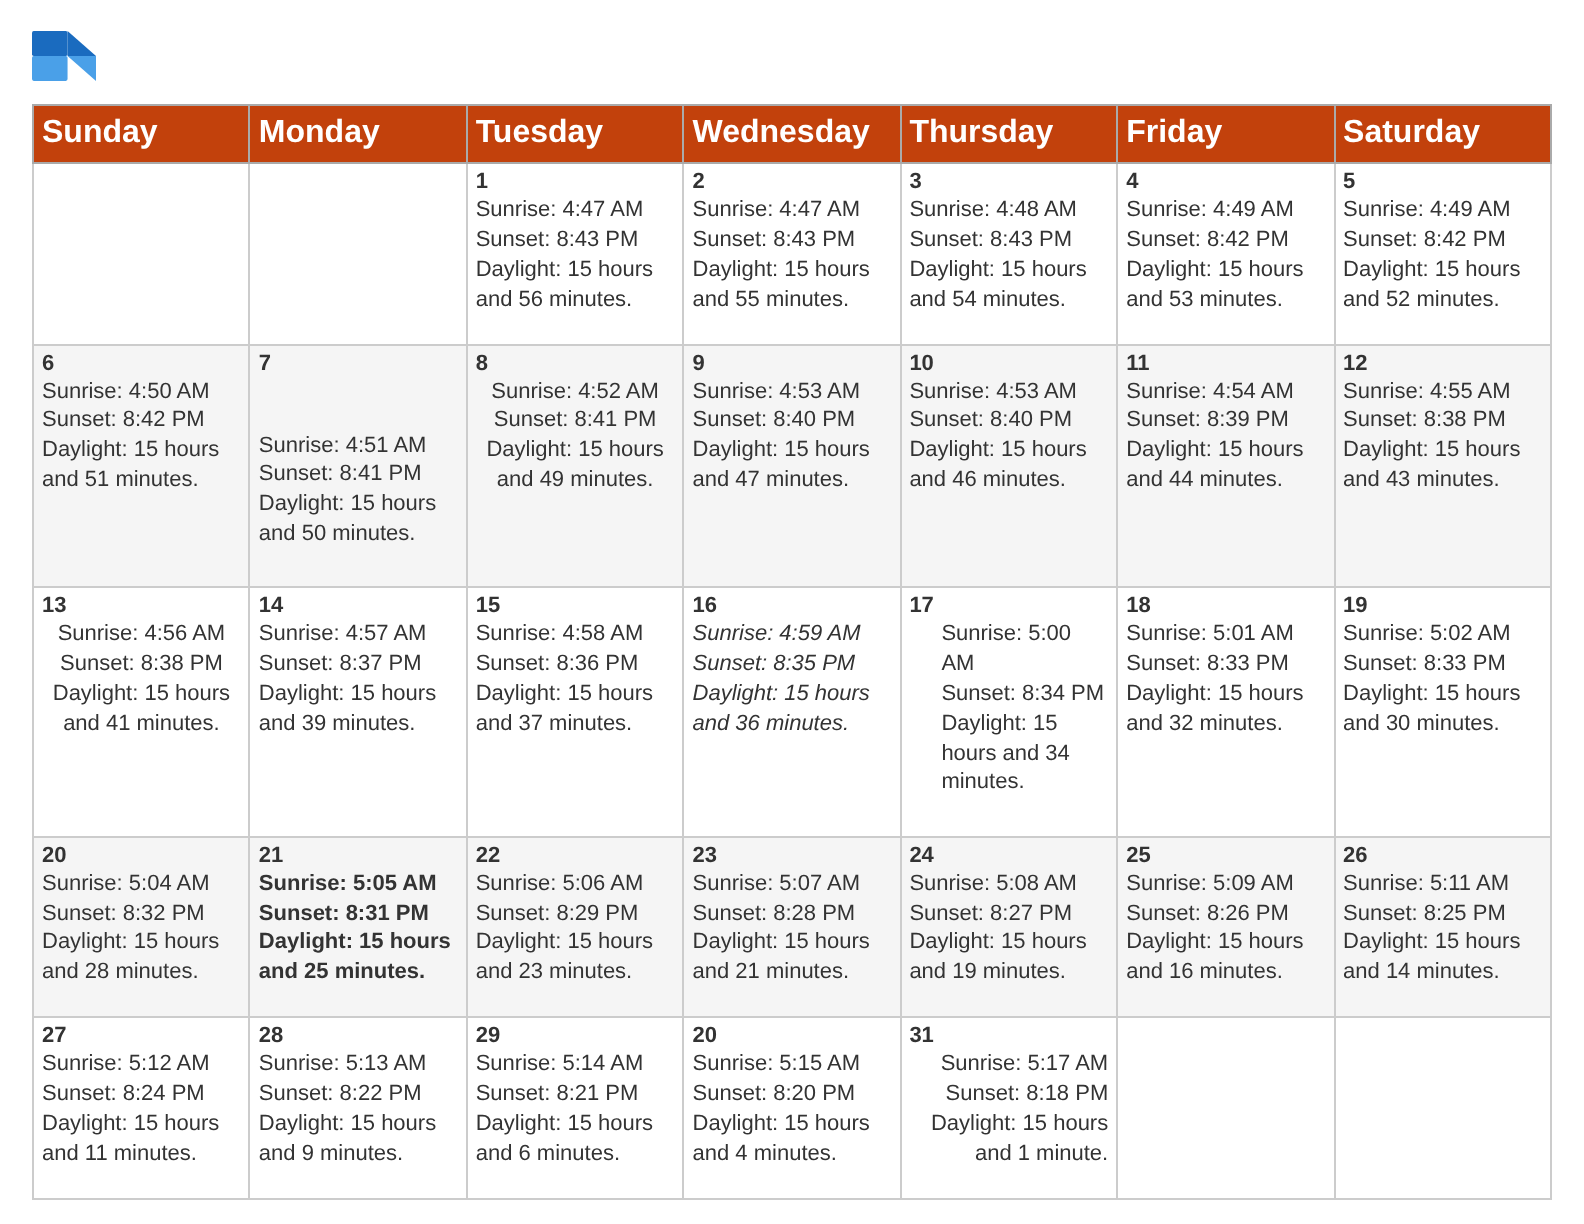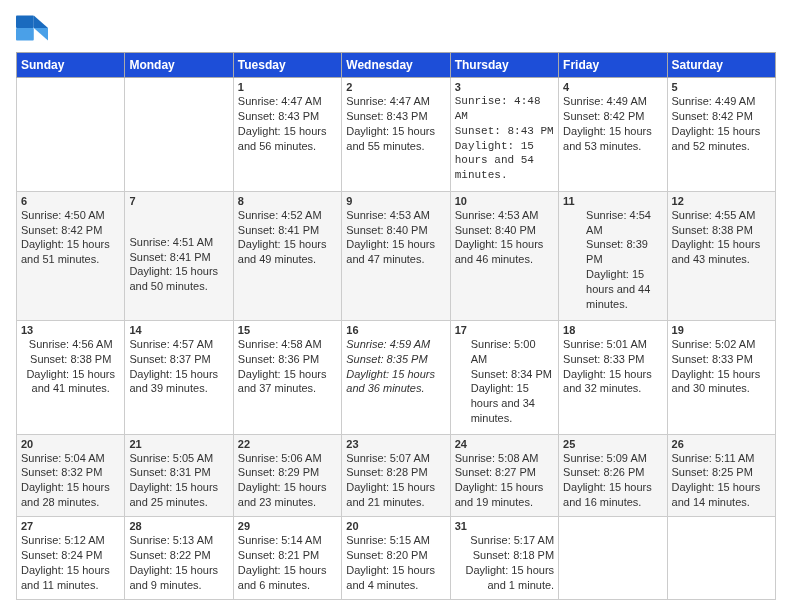--- a/index.html
+++ b/index.html
@@ -60,23 +60,23 @@
     .title-location {
       font-size: 14px;
       color: #555;
     }
     .calendar {
       width: 100%;
       border-collapse: collapse;
       flex: 1;
     }
     .calendar th {
-      background: #1d4ed8;
+      background: #c2410c;
       color: #fff;
-      font-size: 12px;
+      font-size: 16px;
       font-weight: bold;
       padding: 5px 4px;
       text-align: left;
       border: 1px solid #aaa;
     }
     .calendar td {
       border: 1px solid #ccc;
       vertical-align: top;
       padding: 3px 4px;
       font-size: 9.5px;
@@ -148,21 +148,21 @@
 Daylight: 15 hours and 56 minutes.</div>
           </td>
           <td>
             <div class="day-num">2</div>
             <div class="day-info" style="white-space: pre-line;">Sunrise: 4:47 AM
 Sunset: 8:43 PM
 Daylight: 15 hours and 55 minutes.</div>
           </td>
           <td>
             <div class="day-num">3</div>
-            <div class="day-info" style="white-space: pre-line; font-family: Liberation Mono, monospace;">Sunrise: 4:48 AM
+            <div class="day-info" style="white-space: pre-line;">Sunrise: 4:48 AM
 Sunset: 8:43 PM
 Daylight: 15 hours and 54 minutes.</div>
           </td>
           <td>
             <div class="day-num">4</div>
             <div class="day-info" style="white-space: pre-line;">Sunrise: 4:49 AM
 Sunset: 8:42 PM
 Daylight: 15 hours and 53 minutes.</div>
           </td>
           <td>
@@ -180,39 +180,39 @@
 Daylight: 15 hours and 51 minutes.</div>
           </td>
           <td>
             <div class="day-num">7</div>
             <div class="day-info" style="white-space: pre-line; margin-top: 28px;">Sunrise: 4:51 AM
 Sunset: 8:41 PM
 Daylight: 15 hours and 50 minutes.</div>
           </td>
           <td>
             <div class="day-num">8</div>
-            <div class="day-info" style="white-space: pre-line;">Sunrise: 4:52 AM
+            <div class="day-info" style="white-space: pre-line; text-align: center;">Sunrise: 4:52 AM
 Sunset: 8:41 PM
 Daylight: 15 hours and 49 minutes.</div>
           </td>
           <td>
             <div class="day-num">9</div>
             <div class="day-info" style="white-space: pre-line;">Sunrise: 4:53 AM
 Sunset: 8:40 PM
 Daylight: 15 hours and 47 minutes.</div>
           </td>
           <td>
             <div class="day-num">10</div>
             <div class="day-info" style="white-space: pre-line;">Sunrise: 4:53 AM
 Sunset: 8:40 PM
 Daylight: 15 hours and 46 minutes.</div>
           </td>
           <td>
             <div class="day-num">11</div>
-            <div class="day-info" style="white-space: pre-line; margin-left: 23px;">Sunrise: 4:54 AM
+            <div class="day-info" style="white-space: pre-line;">Sunrise: 4:54 AM
 Sunset: 8:39 PM
 Daylight: 15 hours and 44 minutes.</div>
           </td>
           <td>
             <div class="day-num">12</div>
             <div class="day-info" style="white-space: pre-line;">Sunrise: 4:55 AM
 Sunset: 8:38 PM
 Daylight: 15 hours and 43 minutes.</div>
           </td>
         </tr>
@@ -262,21 +262,21 @@
         </tr>
         <tr>
           <td>
             <div class="day-num">20</div>
             <div class="day-info" style="white-space: pre-line;">Sunrise: 5:04 AM
 Sunset: 8:32 PM
 Daylight: 15 hours and 28 minutes.</div>
           </td>
           <td>
             <div class="day-num">21</div>
-            <div class="day-info" style="white-space: pre-line;">Sunrise: 5:05 AM
+            <div class="day-info" style="white-space: pre-line; font-weight: bold;">Sunrise: 5:05 AM
 Sunset: 8:31 PM
 Daylight: 15 hours and 25 minutes.</div>
           </td>
           <td>
             <div class="day-num">22</div>
             <div class="day-info" style="white-space: pre-line;">Sunrise: 5:06 AM
 Sunset: 8:29 PM
 Daylight: 15 hours and 23 minutes.</div>
           </td>
           <td>

